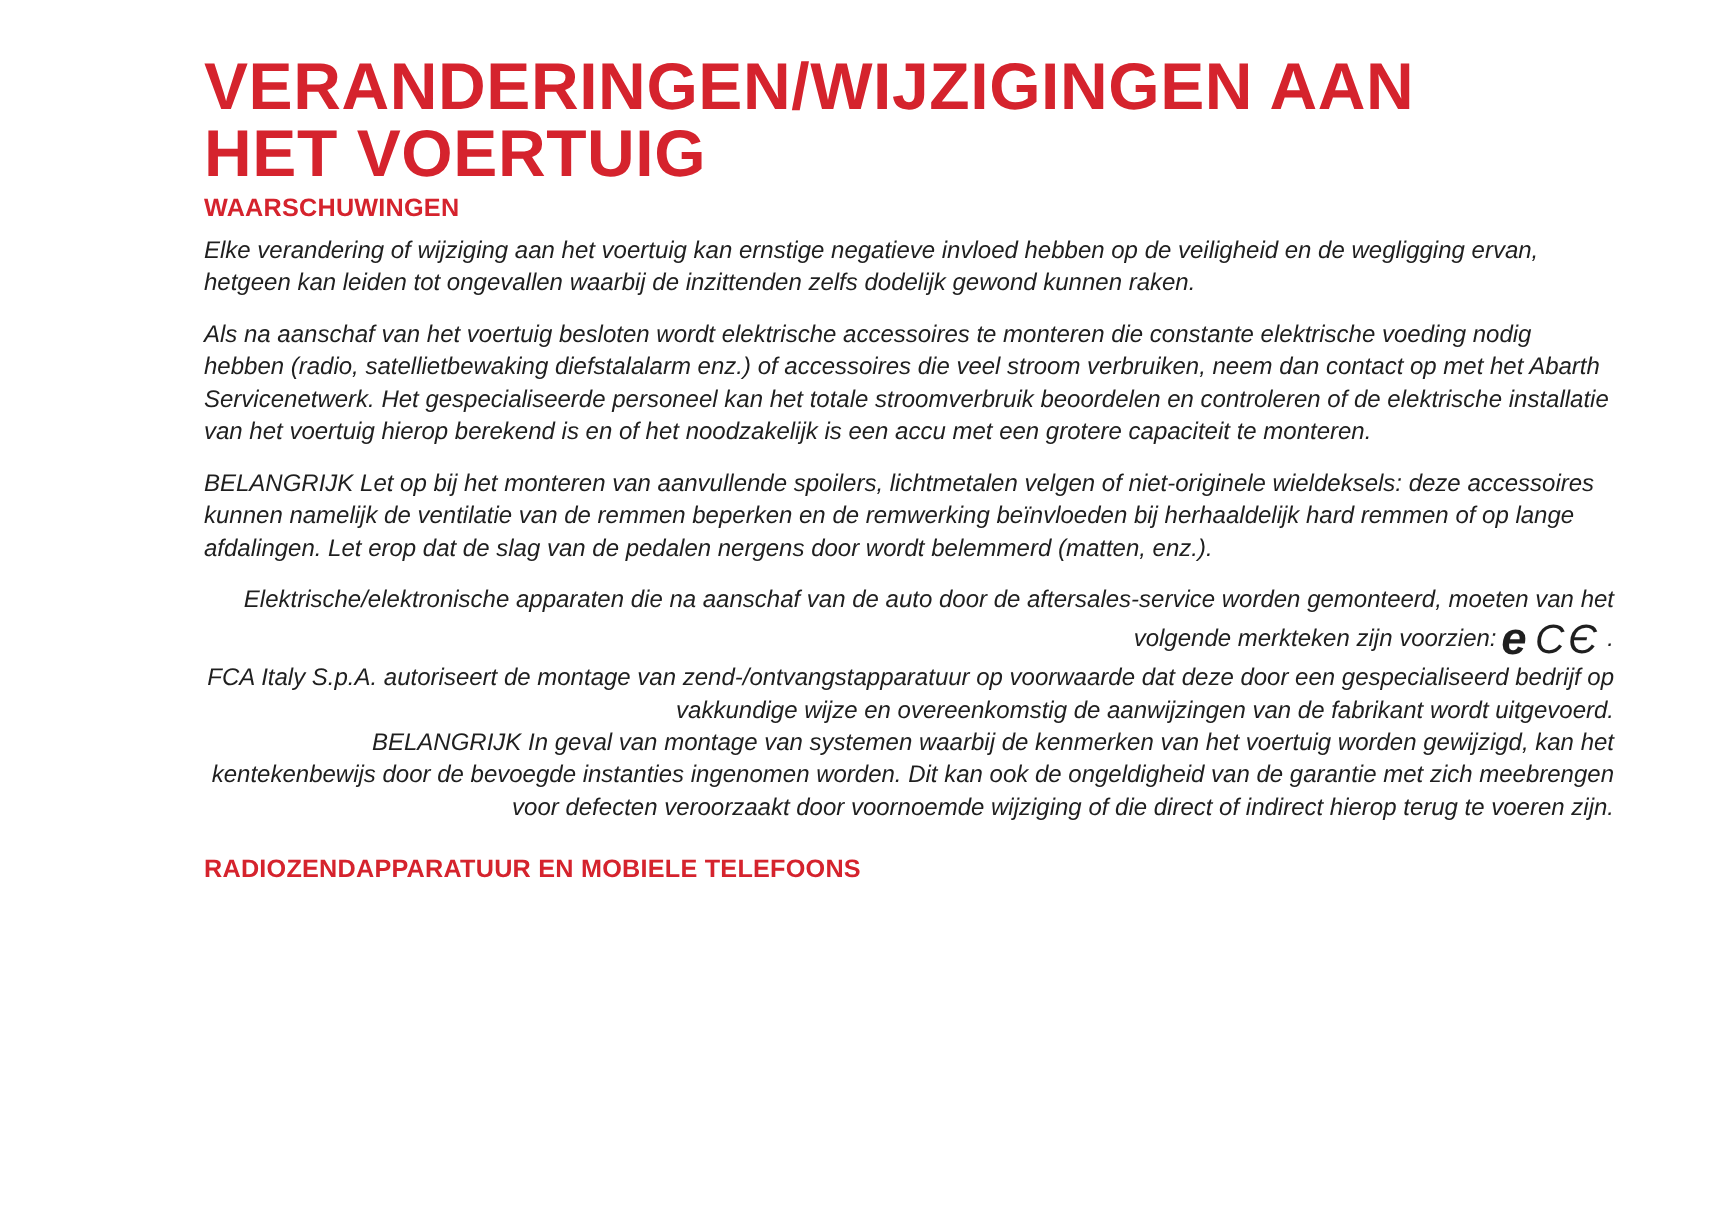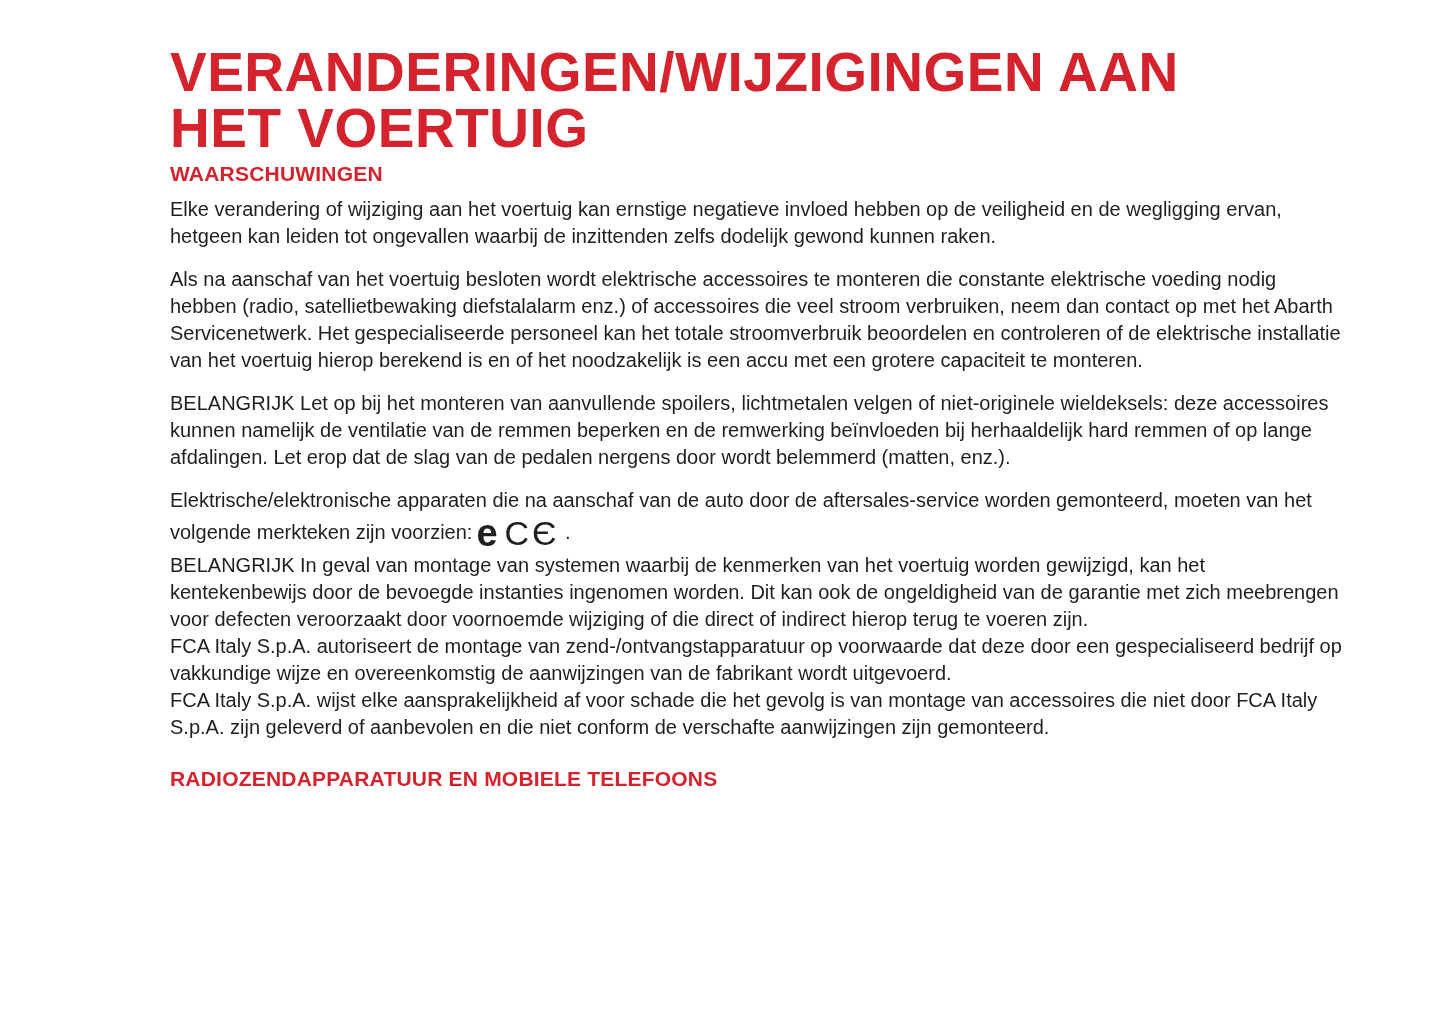--- a/index.html
+++ b/index.html
@@ -36,23 +36,25 @@
     margin: 26px 0 10px 0;
   }
   .section-heading.first {
     margin-top: 3px;
   }
   .body-par {
     font-size: 20px;
     line-height: 27px;
     margin: 0 0 16px 0;
     max-width: 1180px;
+    font-style: italic;
   }
   .body-par.tight {
     margin: 0;
+    text-align: right;
   }
   .mark-wrap {
     white-space: nowrap;
   }
   .type-mark-e {
     font-size: 38px;
     font-weight: 600;
     letter-spacing: 1px;
     vertical-align: -7px;
     line-height: 1;
@@ -79,19 +81,18 @@
 
   <h2 class="section-heading first">WAARSCHUWINGEN</h2>
   <p class="body-par">Elke verandering of wijziging aan het voertuig kan ernstige negatieve invloed hebben op de veiligheid en de wegligging ervan, hetgeen kan leiden tot ongevallen waarbij de inzittenden zelfs dodelijk gewond kunnen raken.</p>
 
   <p class="body-par">Als na aanschaf van het voertuig besloten wordt elektrische accessoires te monteren die constante elektrische voeding nodig hebben (radio, satellietbewaking diefstalalarm enz.) of accessoires die veel stroom verbruiken, neem dan contact op met het Abarth Servicenetwerk. Het gespecialiseerde personeel kan het totale stroomverbruik beoordelen en controleren of de elektrische installatie van het voertuig hierop berekend is en of het noodzakelijk is een accu met een grotere capaciteit te monteren.</p>
   <p class="body-par">BELANGRIJK Let op bij het monteren van aanvullende spoilers, lichtmetalen velgen of niet-originele wieldeksels: deze accessoires kunnen namelijk de ventilatie van de remmen beperken en de remwerking beïnvloeden bij herhaaldelijk hard remmen of op lange afdalingen. Let erop dat de slag van de pedalen nergens door wordt belemmerd (matten, enz.).</p>
 
   <p class="body-par tight">
     <span>Elektrische/elektronische apparaten die na aanschaf van de auto door de aftersales-service worden gemonteerd, moeten van het volgende merkteken zijn voorzien:</span><span class="mark-wrap"><span class="type-mark-e">e</span><span class="type-mark-ce">CЄ</span></span><span> .</span>
   </p>
+  <p class="body-par tight">FCA Italy S.p.A. autoriseert de montage van zend-/ontvangstapparatuur op voorwaarde dat deze door een gespecialiseerd bedrijf op vakkundige wijze en overeenkomstig de aanwijzingen van de fabrikant wordt uitgevoerd.</p>
   <p class="body-par tight">BELANGRIJK In geval van montage van systemen waarbij de kenmerken van het voertuig worden gewijzigd, kan het kentekenbewijs door de bevoegde instanties ingenomen worden. Dit kan ook de ongeldigheid van de garantie met zich meebrengen voor defecten veroorzaakt door voornoemde wijziging of die direct of indirect hierop terug te voeren zijn.</p>
-  <p class="body-par tight">FCA Italy S.p.A. autoriseert de montage van zend-/ontvangstapparatuur op voorwaarde dat deze door een gespecialiseerd bedrijf op vakkundige wijze en overeenkomstig de aanwijzingen van de fabrikant wordt uitgevoerd.</p>
-  <p class="body-par tight">FCA Italy S.p.A. wijst elke aansprakelijkheid af voor schade die het gevolg is van montage van accessoires die niet door FCA Italy S.p.A. zijn geleverd of aanbevolen en die niet conform de verschafte aanwijzingen zijn gemonteerd.</p>
 
   <h2 class="section-heading">RADIOZENDAPPARATUUR EN MOBIELE TELEFOONS</h2>
 
 </div>
 
 </body></html>

